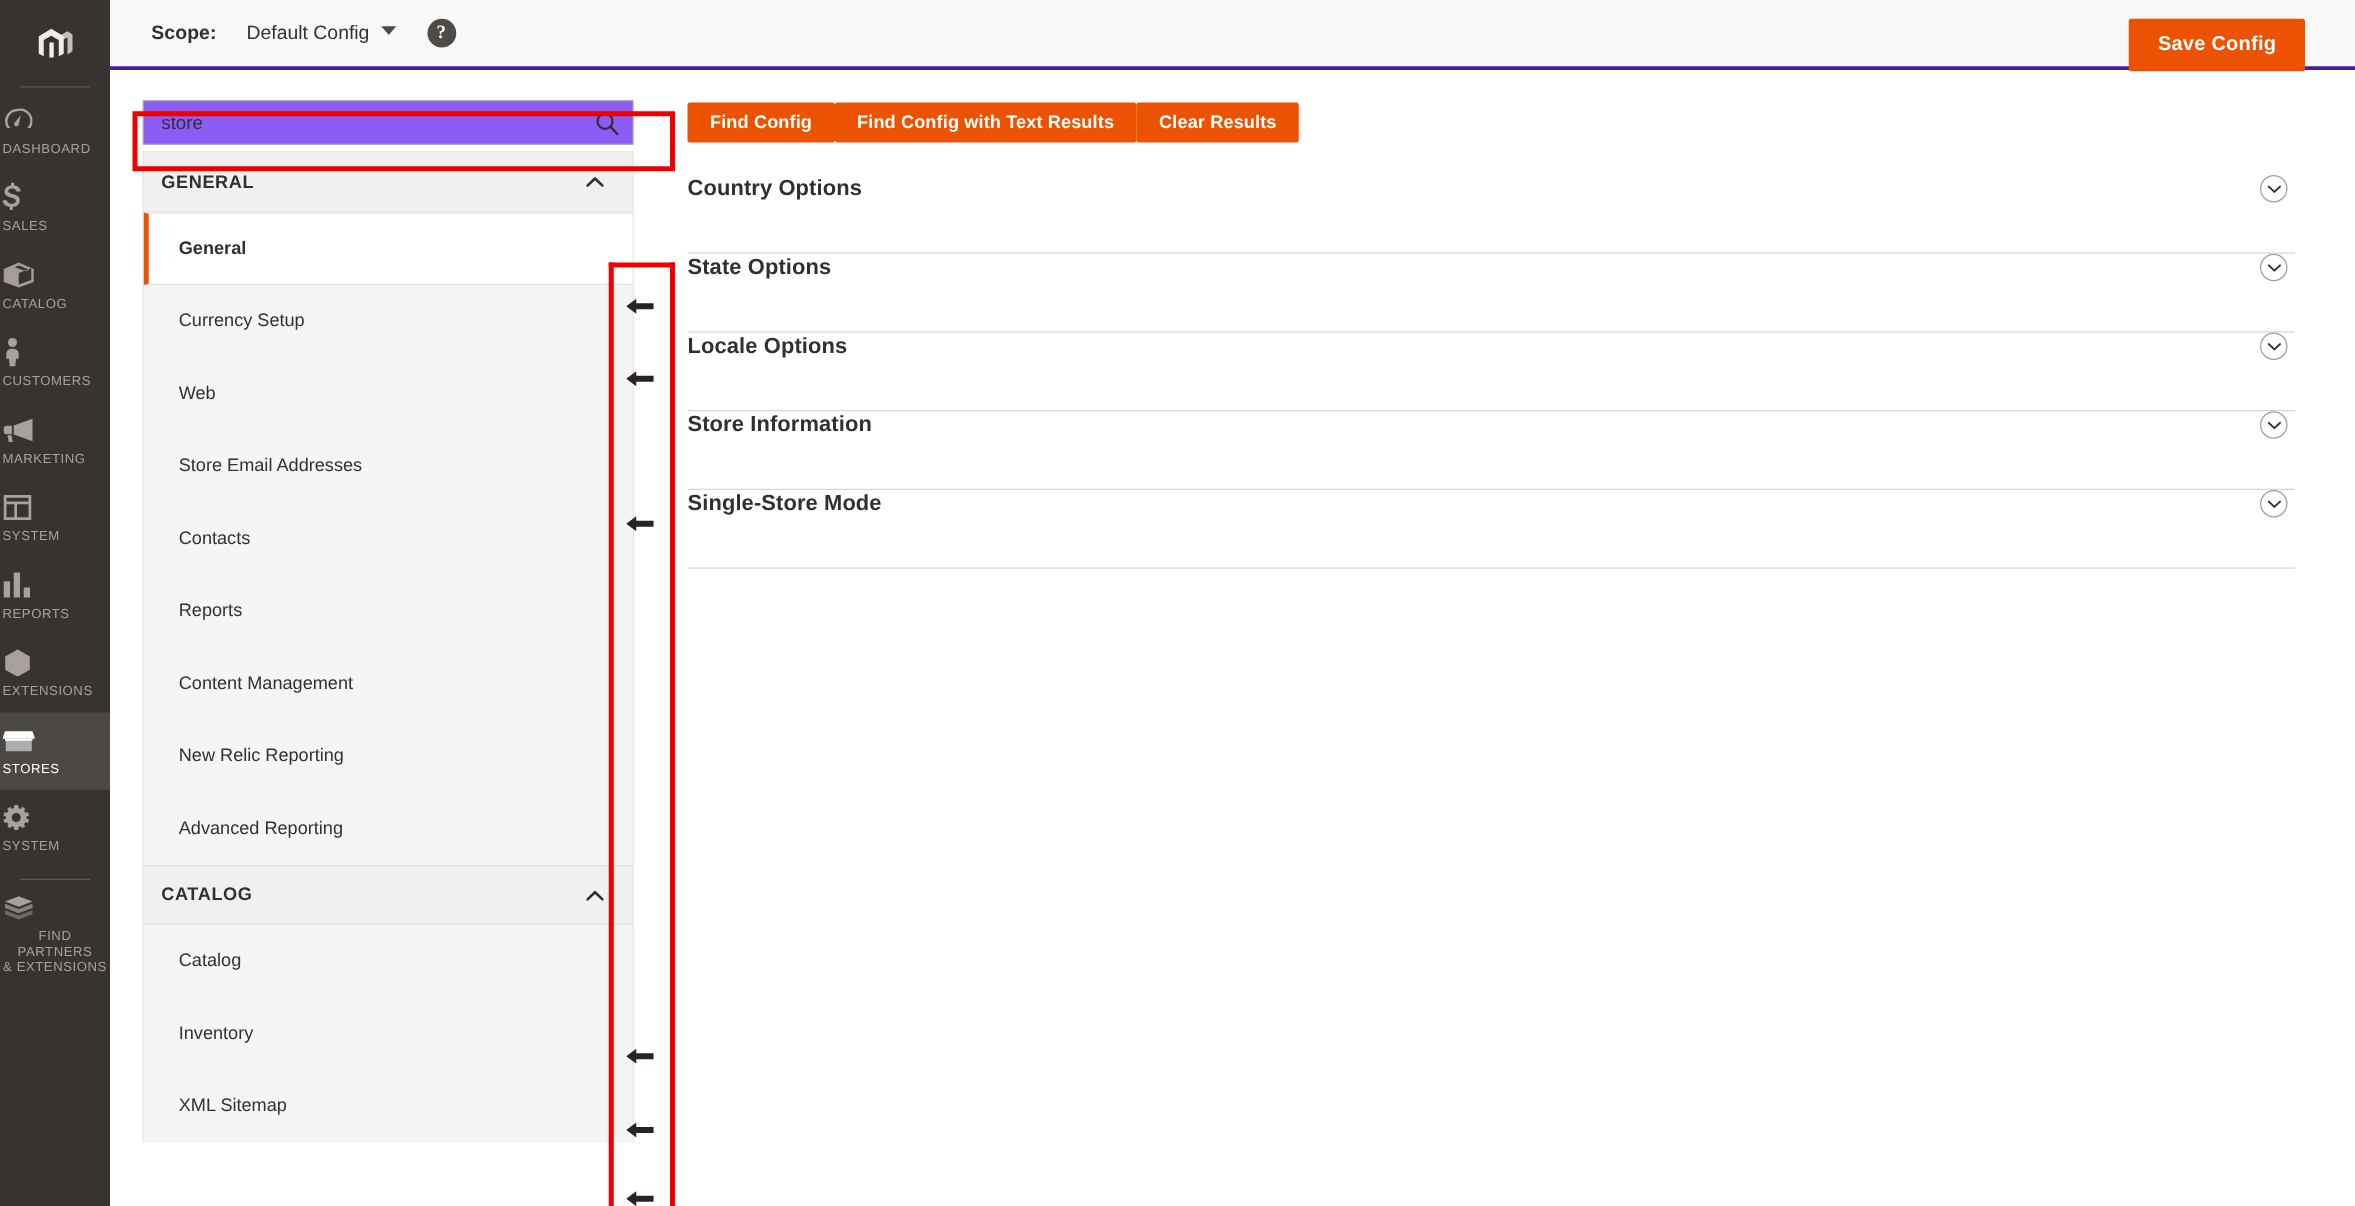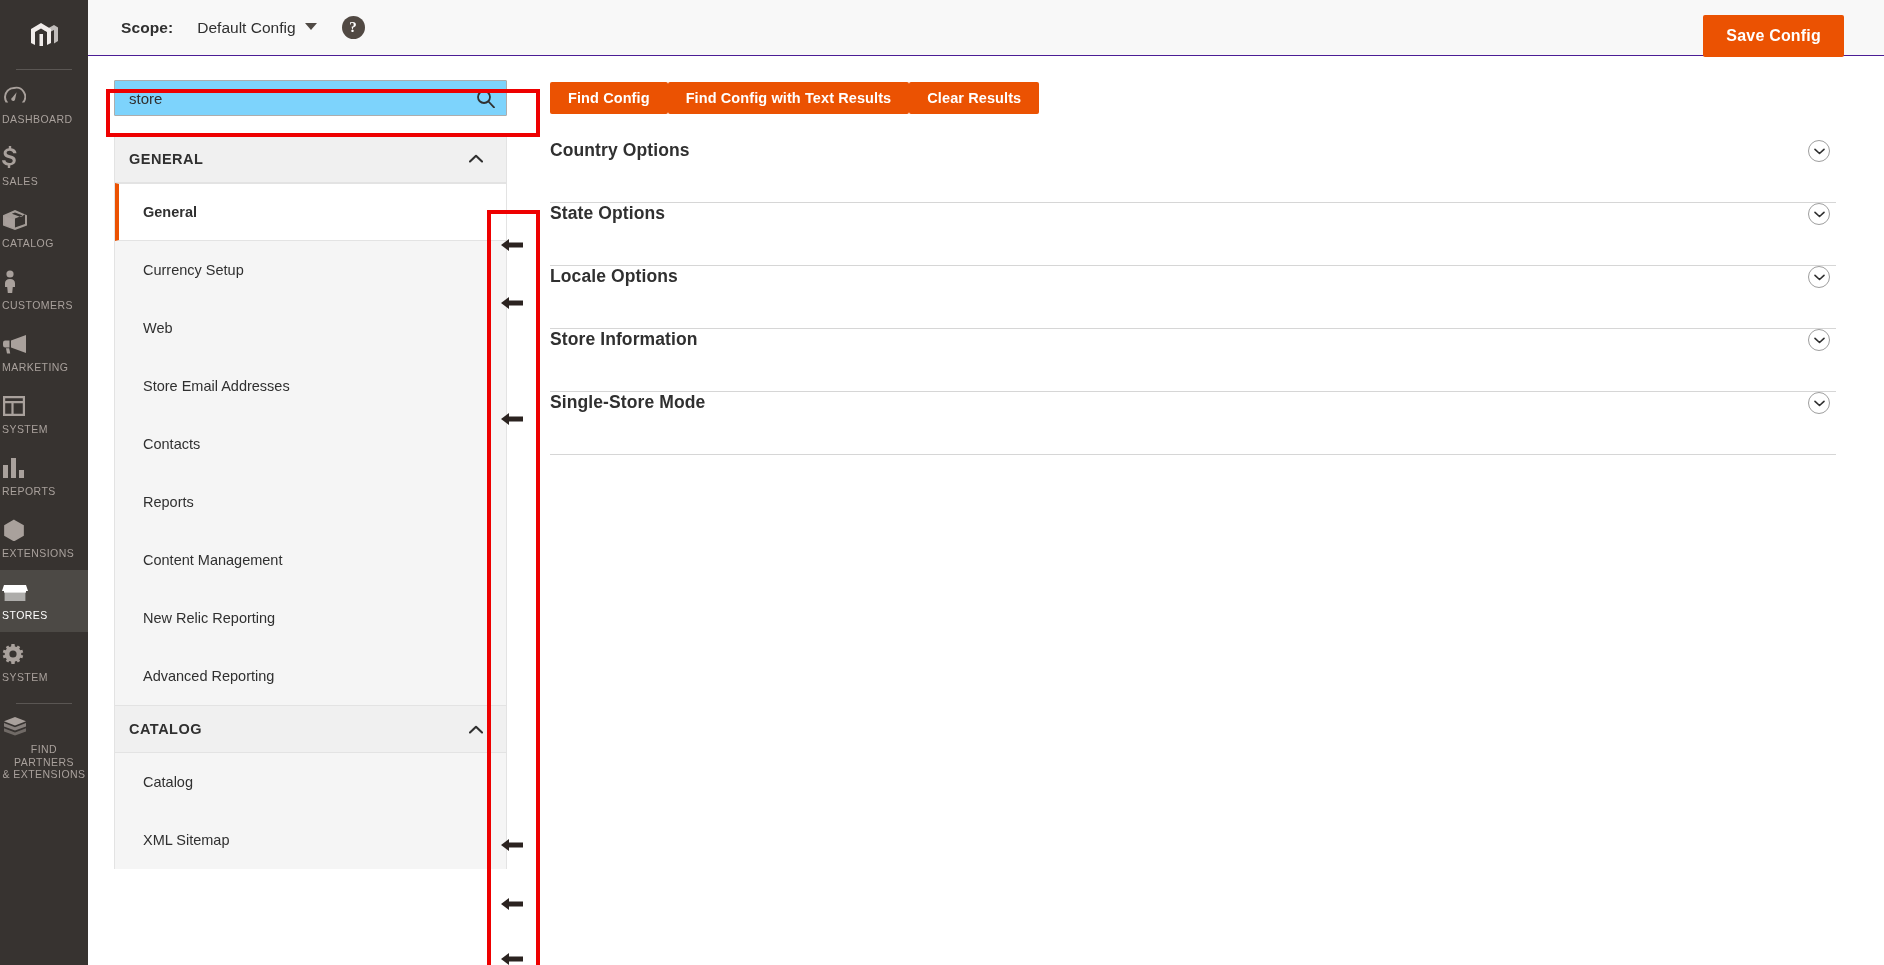--- a/index.html
+++ b/index.html
@@ -34,21 +34,21 @@
   .nav-label {
     font-size: 10.5px; letter-spacing: 0.45px; text-align: center;
     line-height: 12.5px; color: #a9a19c; white-space: pre-line;
   }
 
   
   #main { flex: 1 1 auto; height: 965px; position: relative; background: #ffffff; }
 
   
   #page-header {
-    height: 56px; background: #f8f8f8; border-bottom: 1px solid #4c1d95;
+    height: 56px; background: #f8f8f8; border-bottom: 3px solid #4c1d95;
     display: flex; align-items: center; padding-left: 33px; position: relative;
   }
   .scope-label { font-size: 15.5px; font-weight: bold; color: #303030; letter-spacing: .1px; }
   .scope-value { font-size: 15.5px; color: #303030; margin-left: 24px; cursor: pointer; }
   .caret-down {
     display:inline-block; width: 0; height: 0; margin-left: 9px; vertical-align: 3px;
     border-left: 6px solid transparent; border-right: 6px solid transparent;
     border-top: 7px solid #504a45;
   }
   .help-icon {
@@ -65,40 +65,40 @@
   }
 
   
   #body-split { display: flex; height: calc(965px - 56px); }
   #config-col { width: 438px; flex: 0 0 438px; position: relative; padding: 24px 0 0 26px; }
   #content-col { flex: 1 1 auto; padding: 26px 48px 0 24px; }
 
   
   .search-wrap { position: relative; width: 393px; }
   #config-search {
-    width: 393px; height: 36px; border: 1px solid #adadad; background: #7dd3fc;
+    width: 393px; height: 36px; border: 1px solid #adadad; background: #8b5cf6;
     font-family: "Liberation Sans", sans-serif; font-size: 15px; color: #303030;
     padding: 0 40px 0 14px; outline: none; border-radius: 1px;
   }
   #config-search::placeholder { color: #a6a6a6; }
   .search-ico {
     position: absolute; right: 12px; top: 8px; width: 20px; height: 20px;
     cursor: pointer; display:flex; align-items:center; justify-content:center;
   }
 
   
   .action-row { display: flex; margin-bottom: 26px; }
   .act-btn {
     background: #eb5202; color: #ffffff; border: none;
     font-family: "Liberation Sans", sans-serif; font-size: 14.5px; font-weight: bold;
     height: 32px; padding: 0 18px; cursor: pointer; border-radius: 2px; letter-spacing: .1px;
   }
 
   
-  #config-menu { margin-top: 18px; width: 393px; border: 1px solid #e3e3e3; border-bottom: none; background: #f5f5f5; }
+  #config-menu { margin-top: 5px; width: 393px; border: 1px solid #e3e3e3; border-bottom: none; background: #f5f5f5; }
   .cfg-section-head {
     height: 48px; display: flex; align-items: center; justify-content: space-between;
     padding: 0 22px 0 14px; background: #f0f0f0;
     border-bottom: 1px solid #e3e3e3; cursor: pointer;
   }
   .cfg-section-title { font-size: 14.5px; font-weight: bold; color: #303030; letter-spacing: .5px; }
   .chev { width: 16px; height: 16px; display:flex; align-items:center; justify-content:center; }
   .cfg-items { background: #f5f5f5; }
   .cfg-item {
     height: 58px; display: flex; align-items: center;
@@ -326,20 +326,23 @@
               <svg width="14" height="9" viewBox="0 0 14 9" fill="none" stroke="#303030" stroke-width="2.1" stroke-linecap="round" stroke-linejoin="round">
                   <path d="M1 7.5L7 1.8l6 5.7"></path>
                 </svg>
             </span>
           </div>
           <div class="cfg-items">
             <div class="cfg-item">
                 <span>Catalog</span>
               </div>
             <div class="cfg-item">
+                <span>Inventory</span>
+              </div>
+            <div class="cfg-item">
                 <span>XML Sitemap</span>
               </div>
           </div>
 
         </div>
       </div>
 
       <div id="content-col">
 
         <div class="action-row">

